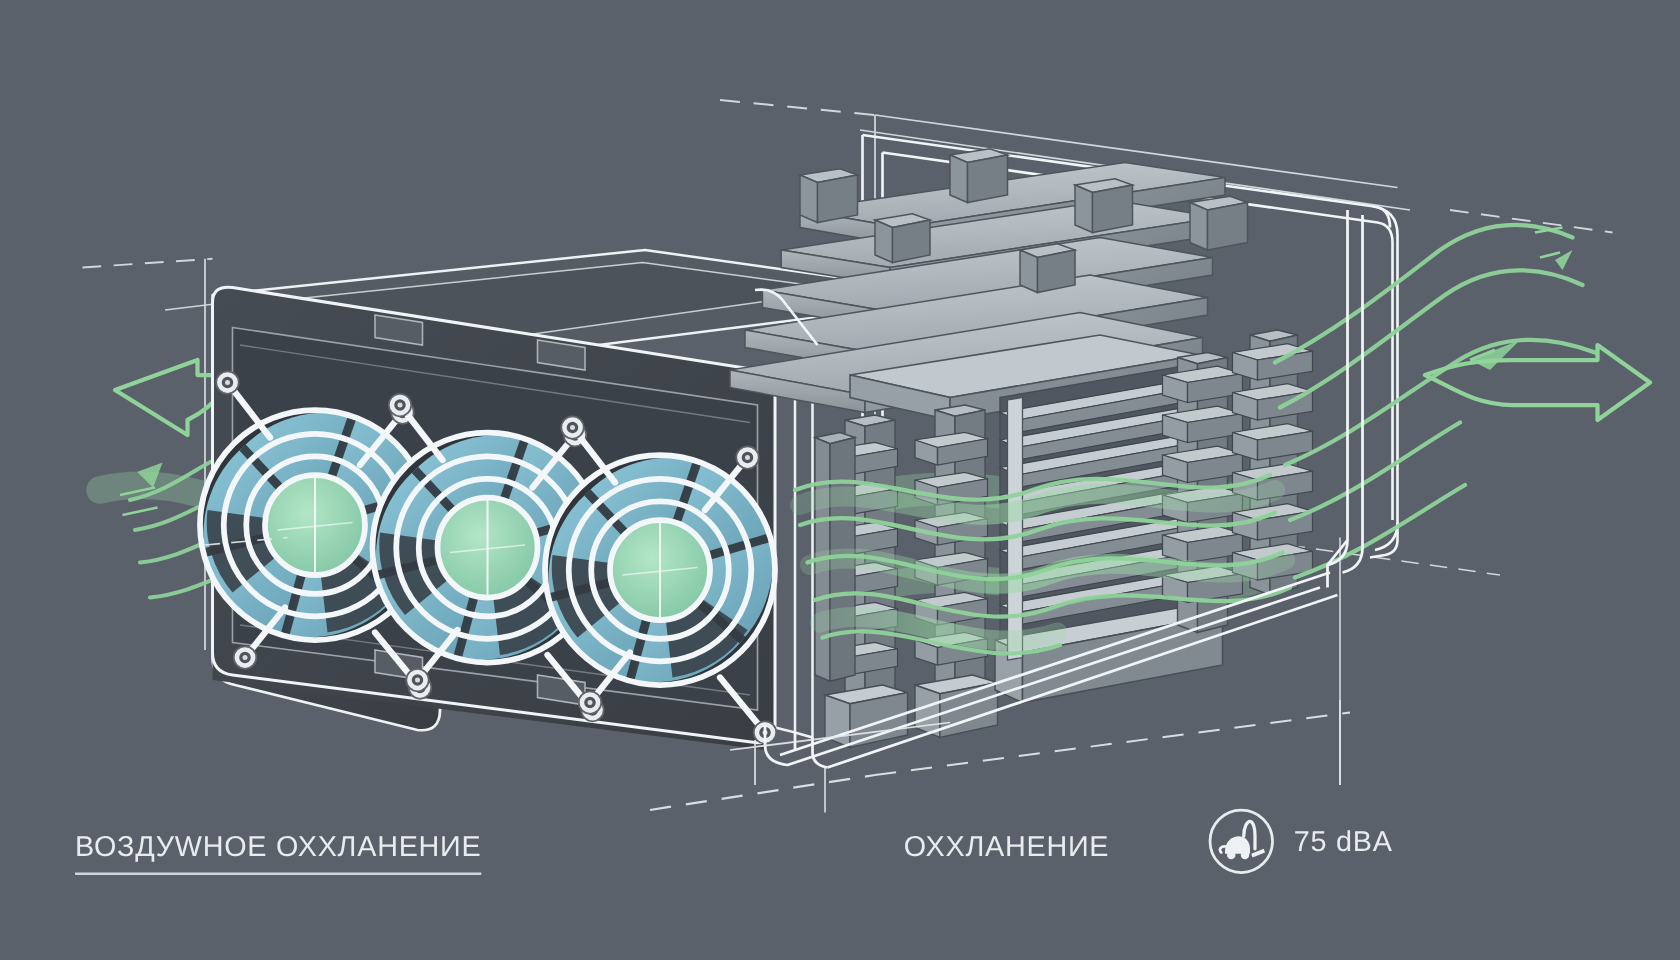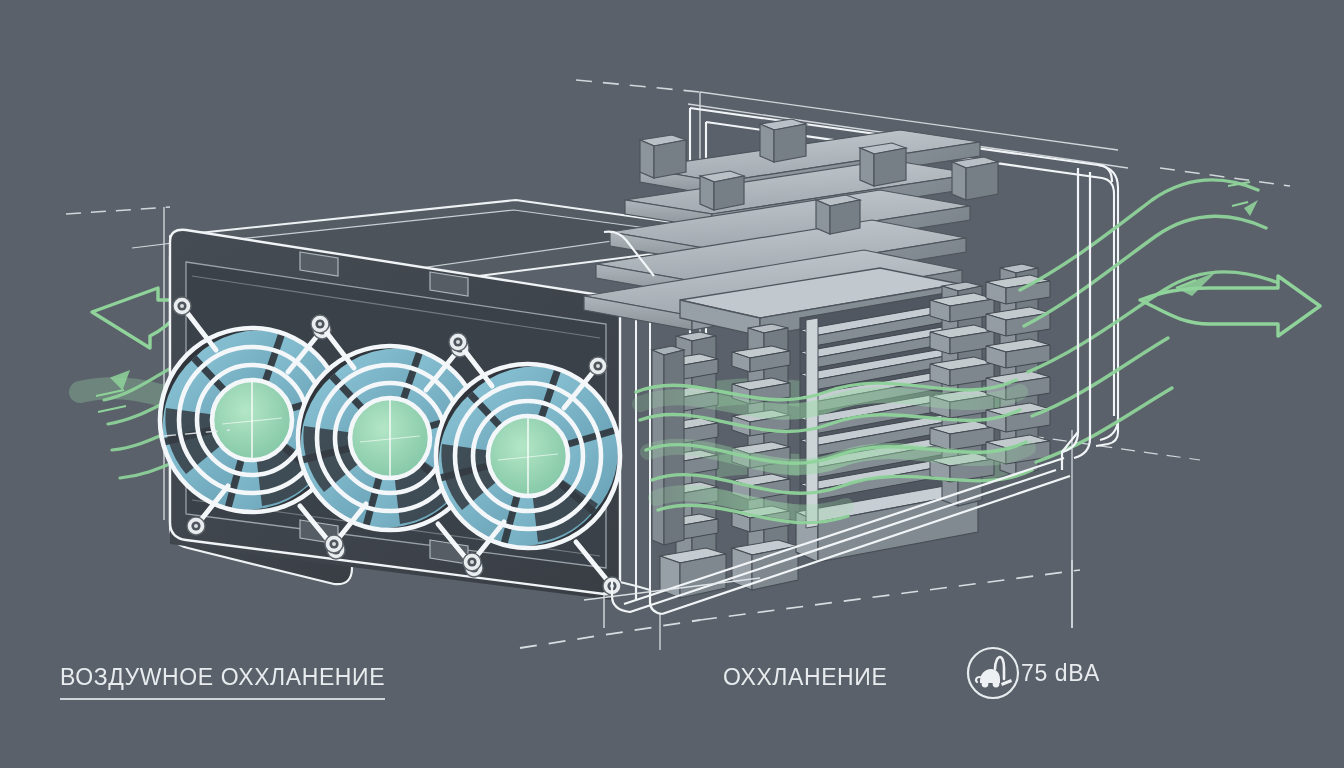--- a/index.html
+++ b/index.html
@@ -40,20 +40,21 @@
     padding-bottom: 7px;
   }
   #caption-airflow { left: 60px; top: 664px; }
   #caption-radiators { left: 723px; top: 664px; }
   #noise-group {
     position: absolute;
     left: 965px;
     top: 645px;
     display: flex;
     align-items: center;
+    gap: 14px;
   }
   #noise-value {
     color: #e8ecef;
     font-size: 23px;
     font-weight: 300;
     letter-spacing: 0.6px;
     font-family: "Liberation Sans", sans-serif;
   }
 </style>
 </head>

